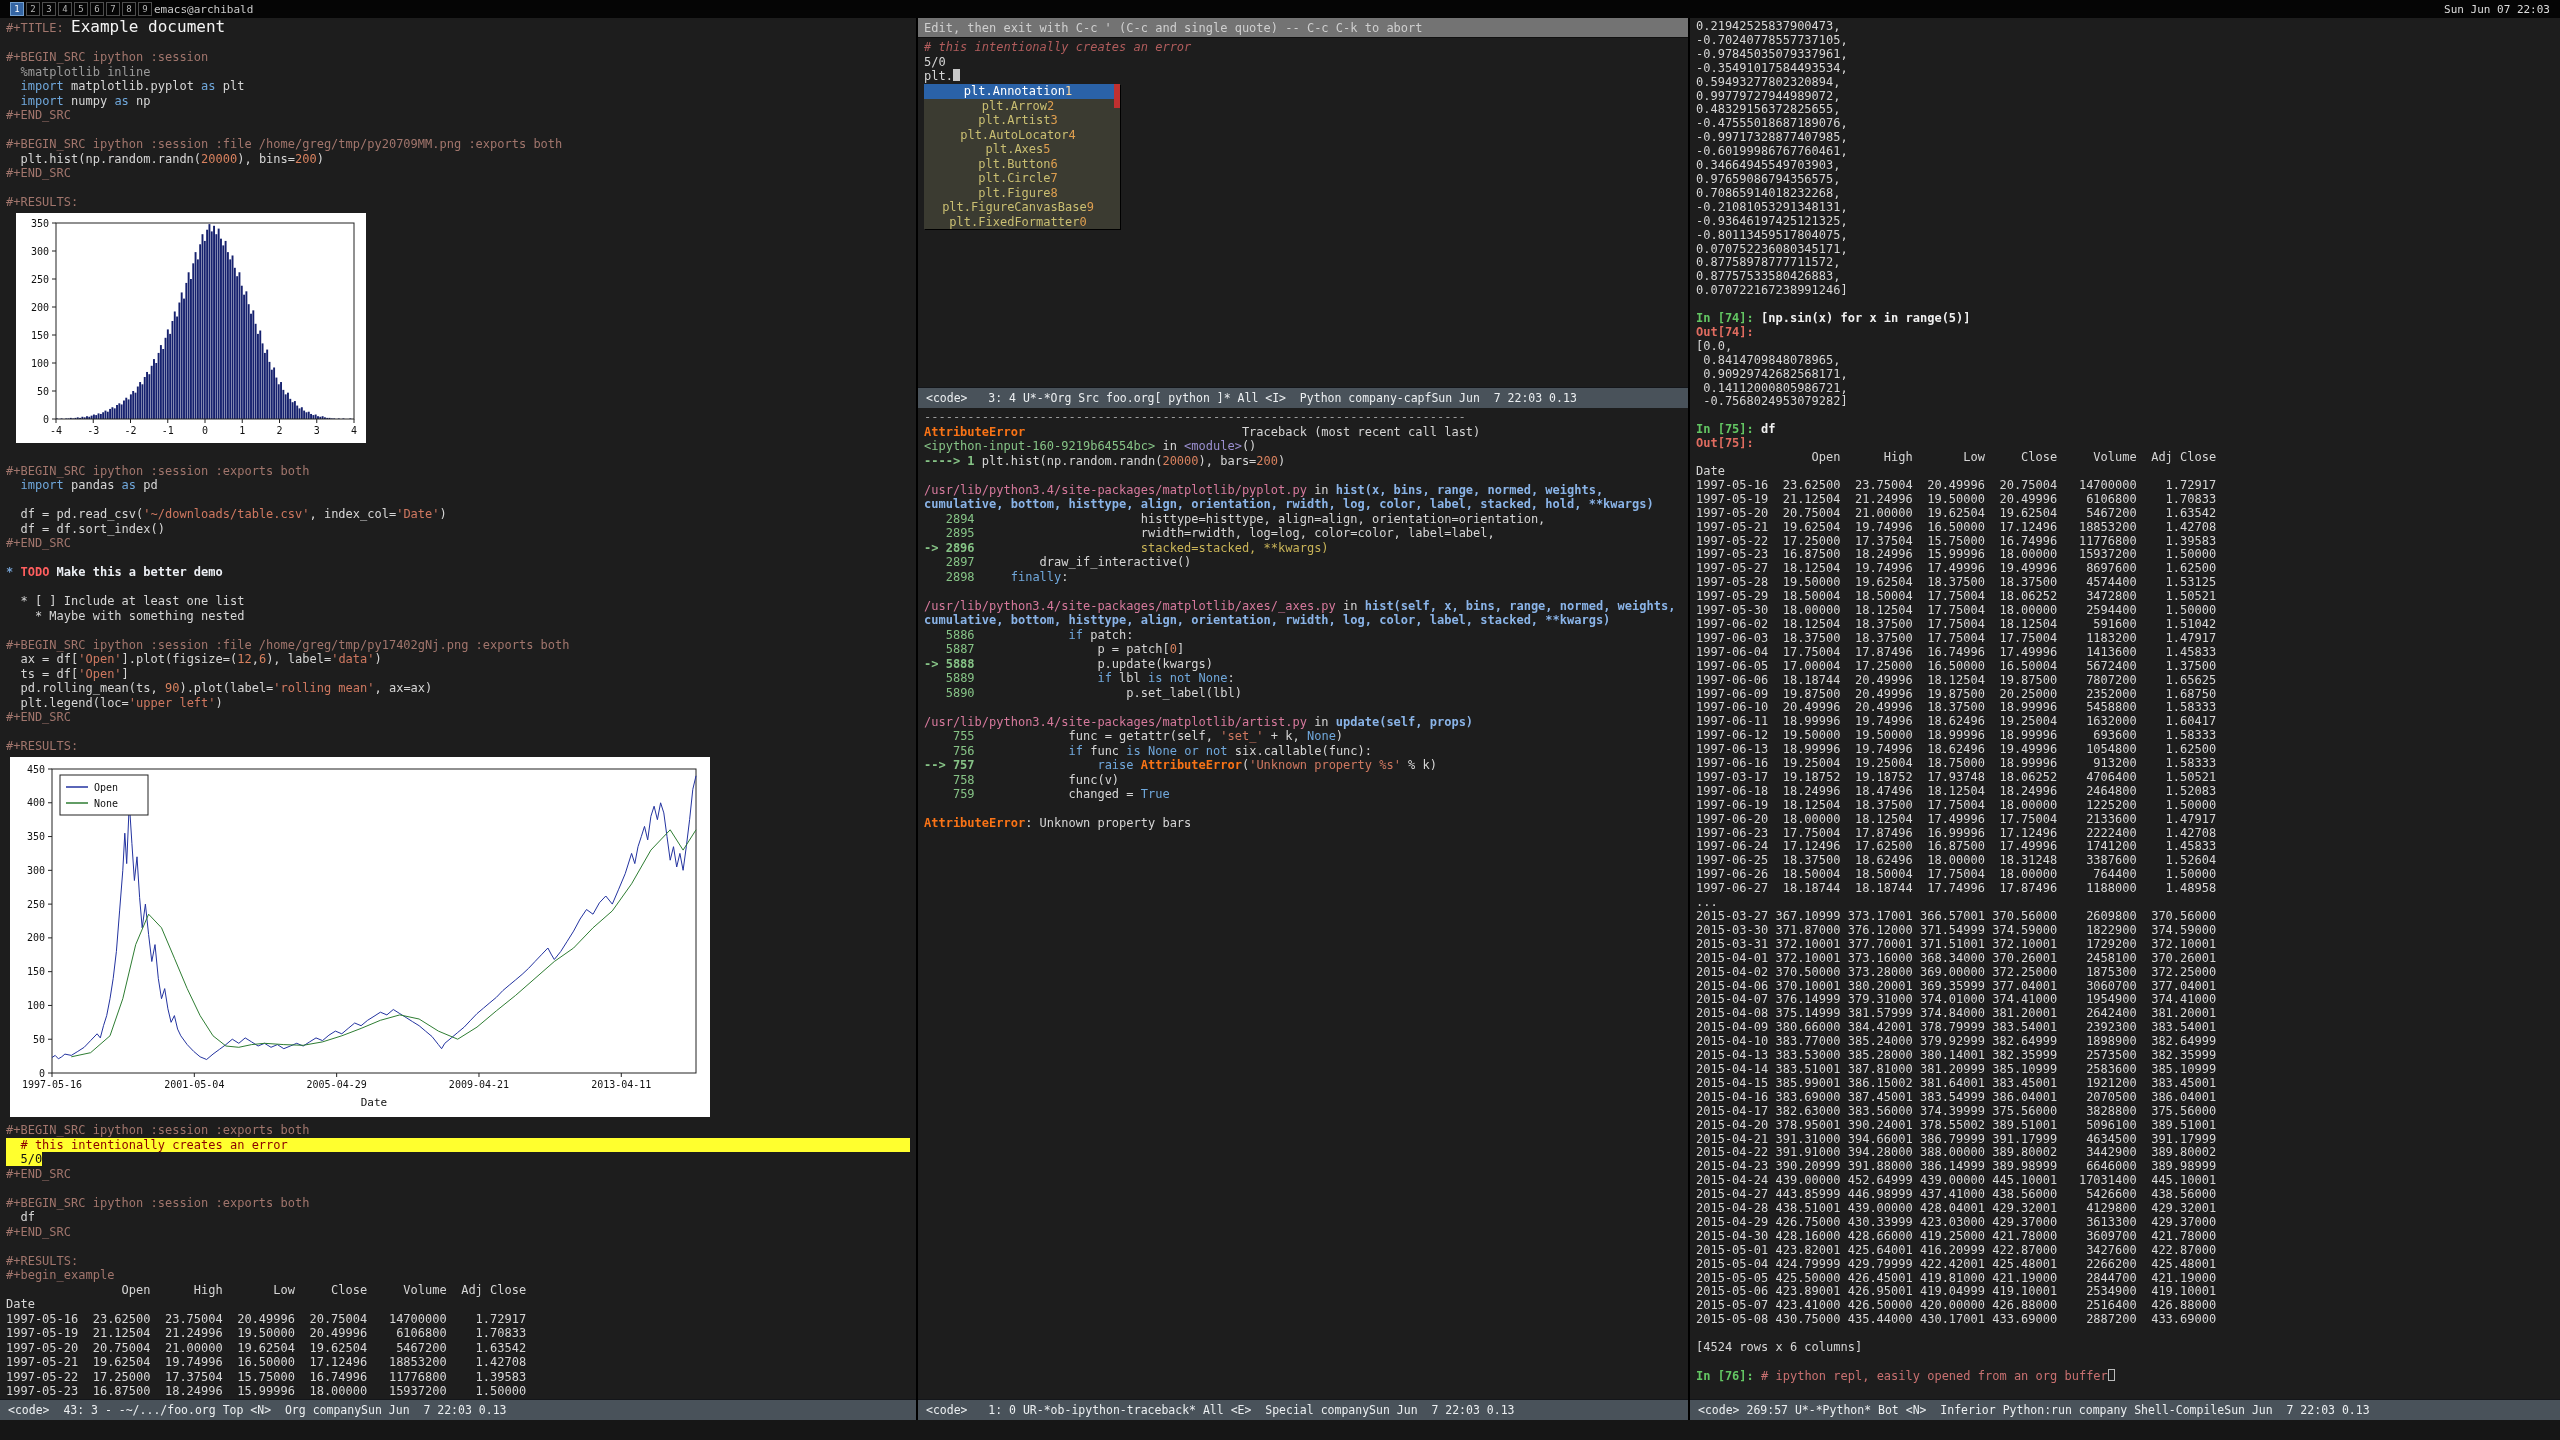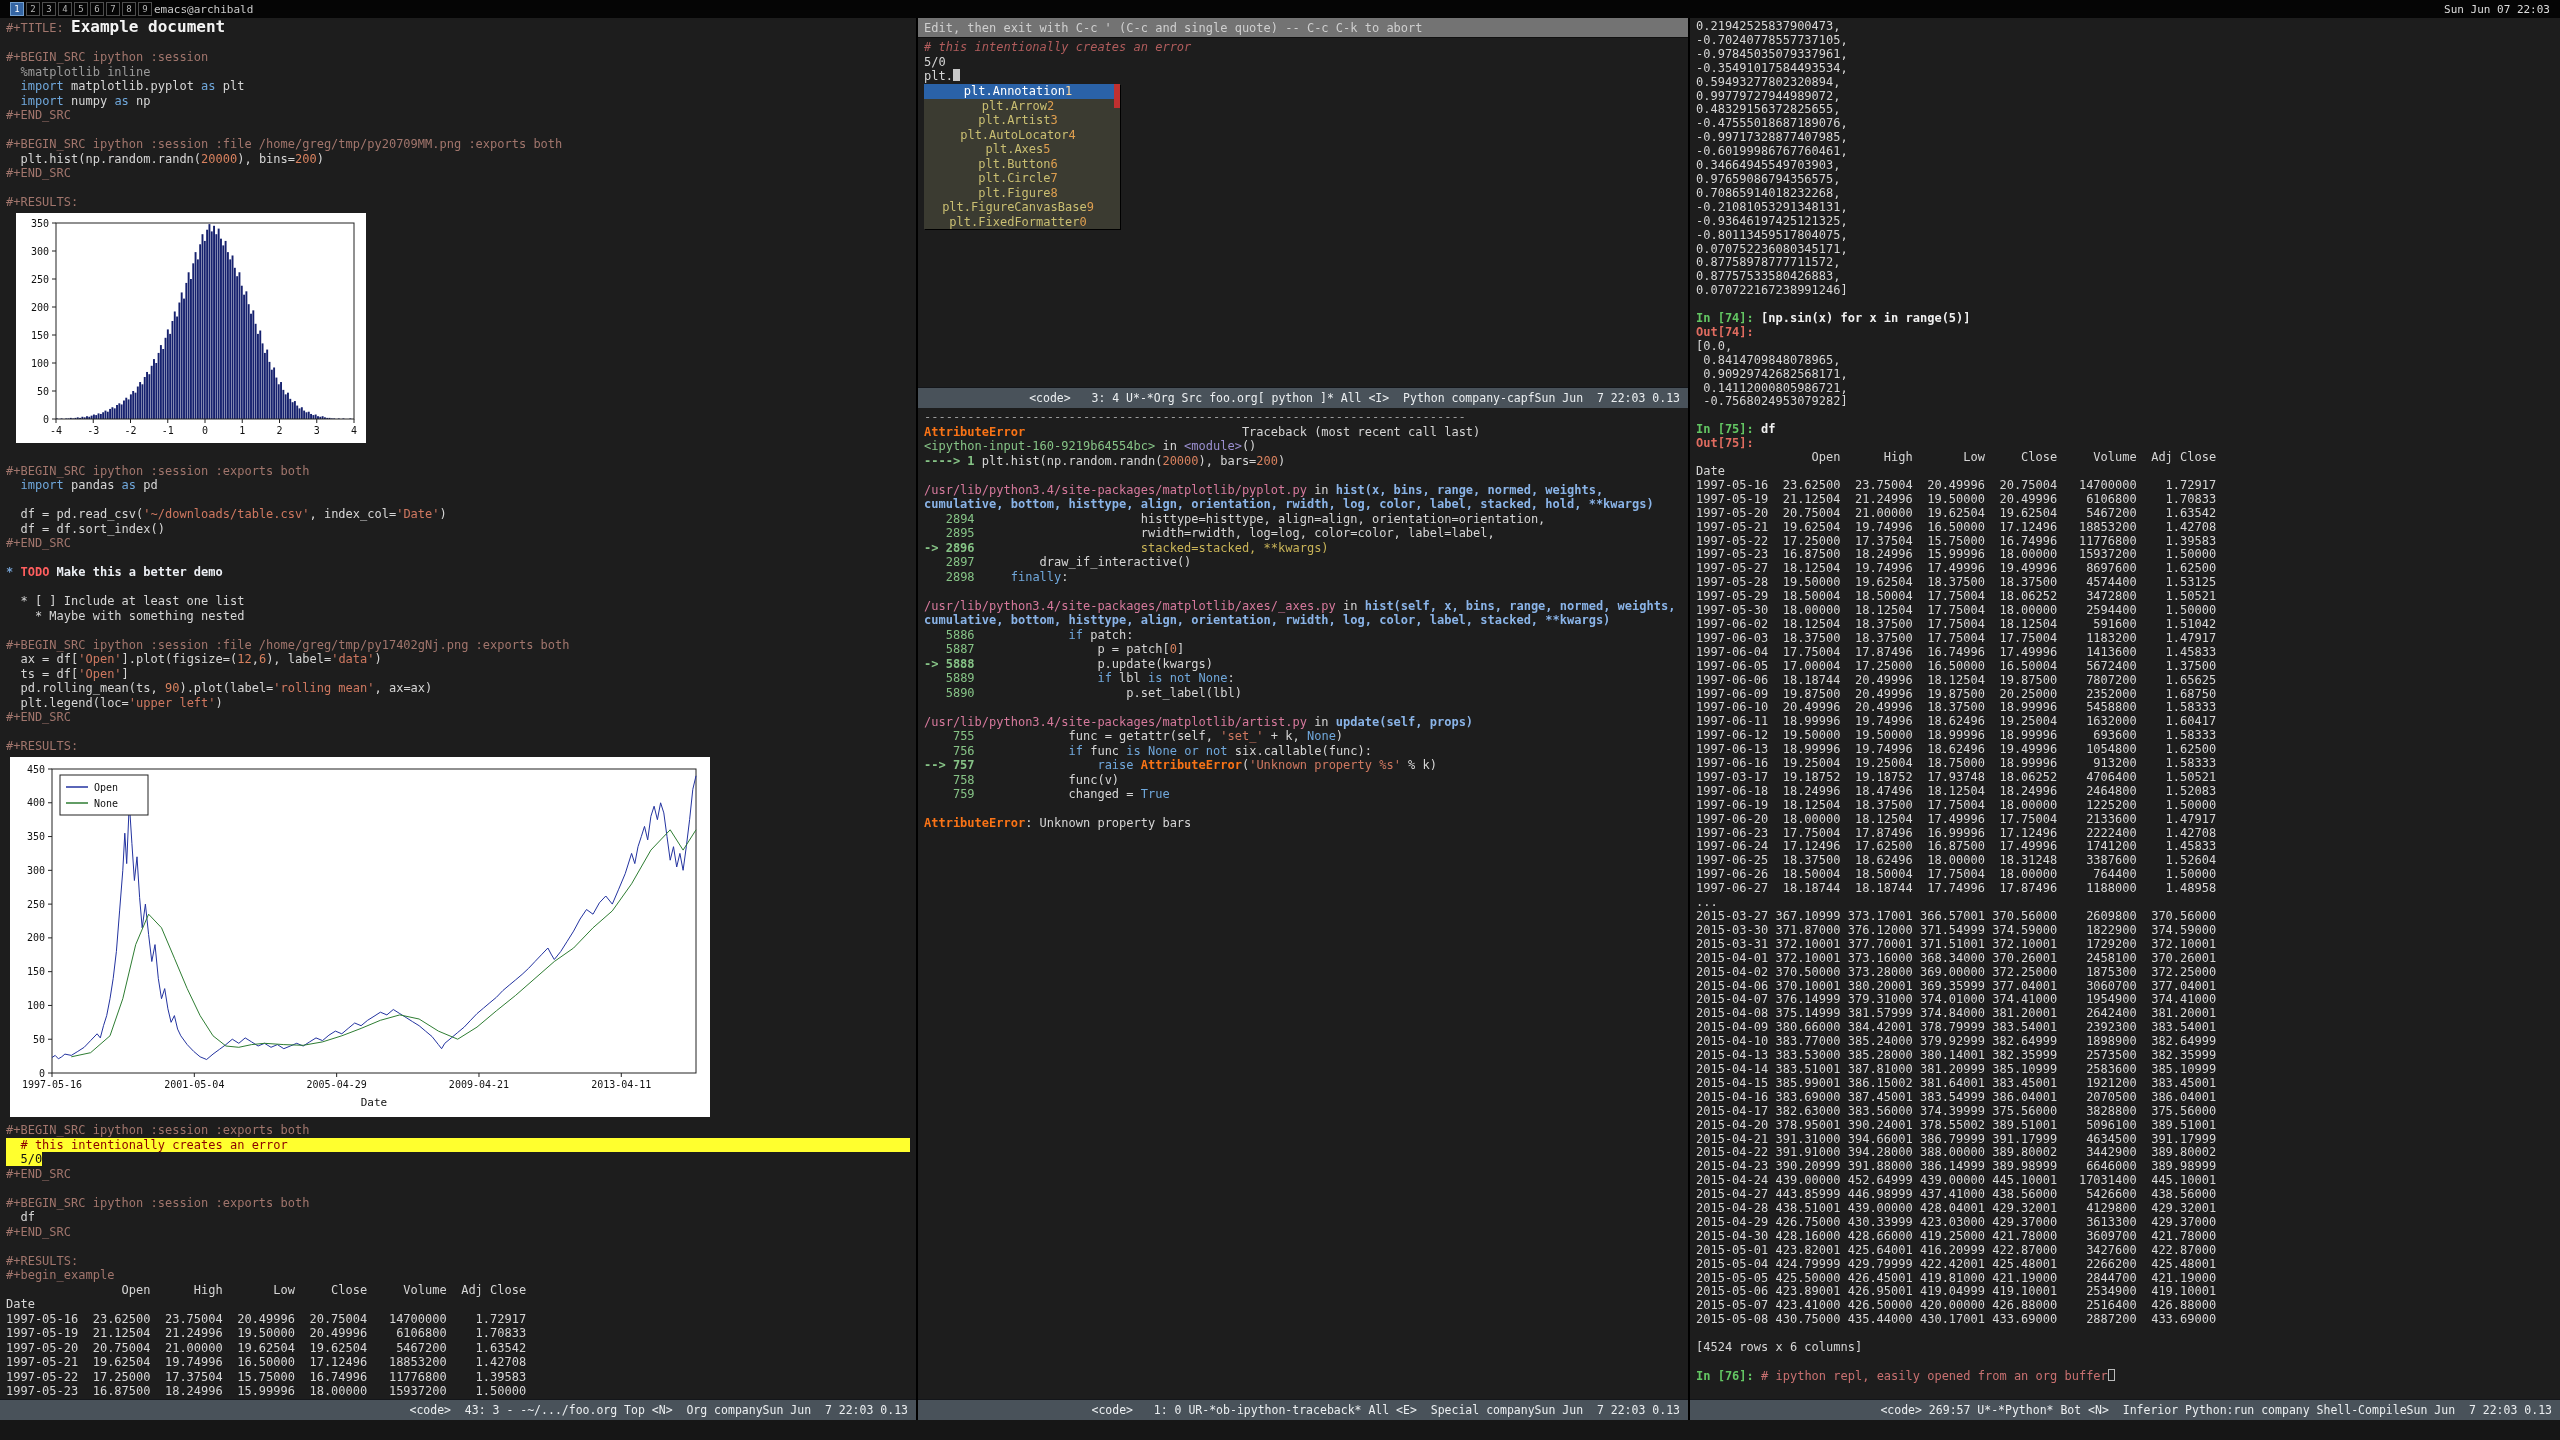--- a/index.html
+++ b/index.html
@@ -21,28 +21,28 @@
   .col-mid{width:772px;border-right:2px solid #000;display:flex;flex-direction:column}
   .col-right{flex:1}
   .win-top{height:390px;display:flex;flex-direction:column}
   .win-bot{flex:1;display:flex;flex-direction:column;min-height:0}
   .buffer{flex:1;overflow:hidden;padding:2px 6px;font-size:12px;line-height:14.5px;
     color:#d6d6d6;position:relative}
   .repl .line{line-height:13.9px}
   .line{white-space:pre}
   .tb .line{white-space:pre-wrap}
   .modeline{height:21px;background:#49525a;color:#eceff1;font-size:11.5px;line-height:20px;
-    display:flex;justify-content:flex-end;padding:0 8px;white-space:pre;border-top:1px solid #14161a}
+    display:flex;justify-content:flex-start;padding:0 8px;white-space:pre;border-top:1px solid #14161a}
   .headerline{height:20px;background:#737373;color:#cfcfcf;font-size:12px;line-height:20px;
     padding:0 6px;white-space:pre;border-bottom:1px solid #101010}
   .echo{height:20px;background:#161616}
   
   .f-def{color:#d6d6d6}
   .f-meta{color:#a1756c}
-  .f-title{color:#f4f4f4;font-weight:bold;font-size:16px}
+  .f-title{color:#f4f4f4;font-weight:normal;font-size:16px}
   .f-kw{color:#70a8dc}
   .f-str{color:#cf7860}
   .f-const{color:#d9825f}
   .f-dim{color:#9b9b9b}
   .f-comment{color:#b05c5c;font-style:italic}
   .f-todo{color:#ff5f5f;font-weight:bold}
   .f-star{color:#74a0d0;font-weight:bold}
   .f-heading{color:#eceff4;font-weight:bold}
   .f-hlcomment{color:#8b0000}
   .f-hlcode{background:#ffff2e;color:#141414}

